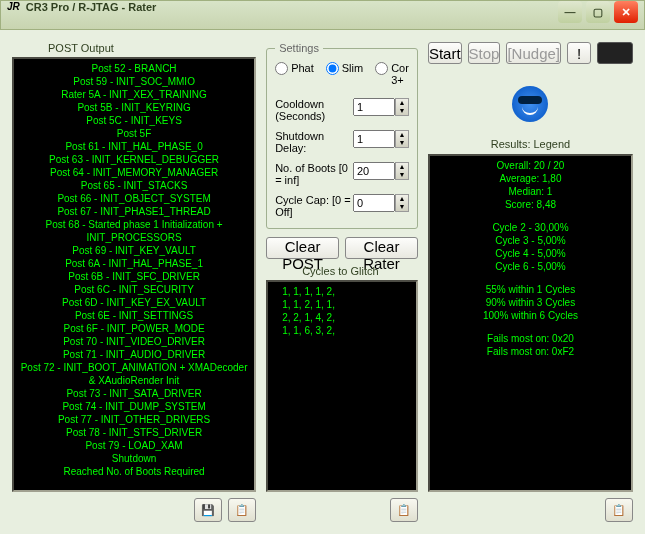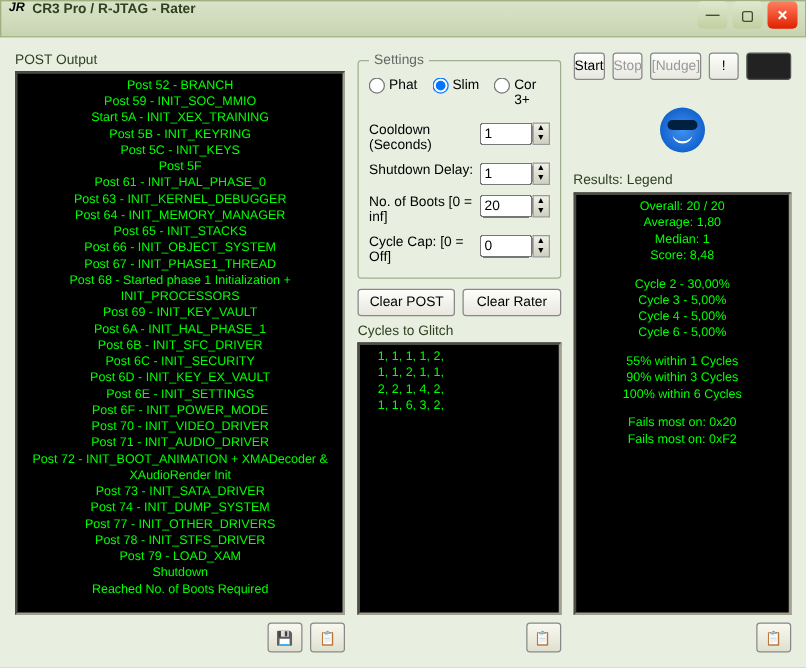--- a/index.html
+++ b/index.html
@@ -6,69 +6,69 @@
 body { font-family: Tahoma, sans-serif; font-size: 11px; background: #b8c8a0; overflow: hidden; }
 .titlebar { height: 30px; background: linear-gradient(#d8e4c8, #c8d4b0); display: flex; align-items: flex-start; padding: 0 6px; border: 1px solid #a0b080; }
 .titlebar .jr { font-weight: bold; font-style: italic; font-size: 10px; margin-right: 6px; }
 .titlebar .title { flex: 1; font-weight: bold; color: #304020; }
 .winbtn { width: 24px; height: 22px; margin-left: 4px; border-radius: 4px; display: flex; align-items: center; justify-content: center; font-weight: bold; color: #fff; cursor: pointer; }
 .min { background: linear-gradient(#e0e8d0, #c0d0a0); color: #405030; }
 .max { background: linear-gradient(#e0e8d0, #c0d0a0); color: #405030; }
 .close { background: linear-gradient(#ff8060, #e02000); }
 .body { background: #e8efe0; padding: 12px; height: calc(534px - 30px); display: flex; gap: 10px; }
 .left { width: 285px; display: flex; flex-direction: column; }
-.label { color: #304020; margin-bottom: 3px; }
+.label { color: #304020; margin-bottom: 3px; margin-left: 36px; }
 .blackbox { background: #000; border: 2px inset #a0a090; color: #00ff00; font-size: 10px; padding: 3px 5px; overflow: hidden; line-height: 13px; }
 .left .blackbox { flex: 1; text-align: center; }
 .bottombar { display: flex; justify-content: flex-end; gap: 6px; margin-top: 6px; }
 .iconbtn { width: 28px; height: 24px; border: 1px solid #888; background: linear-gradient(#f8f8f0, #e0e0d0); border-radius: 3px; display: flex; align-items: center; justify-content: center; cursor: pointer; }
 .mid { width: 175px; display: flex; flex-direction: column; }
 .right { flex: 1; display: flex; flex-direction: column; }
 .btnrow { display: flex; gap: 6px; margin-bottom: 12px; }
-.btn { flex: 1; height: 22px; border: 1px solid #888; background: linear-gradient(#fdfdfb, #e8e8e0); border-radius: 3px; font-size: 11px; cursor: pointer; }
+.btn { flex: 1; height: 22px; border: 1px solid #888; background: linear-gradient(#fdfdfb, #e8e8e0); border-radius: 3px; font-size: 15px; cursor: pointer; }
 .btn:disabled { color: #999; }
 .exclaim { width: 24px; flex: none; }
 .cam { width: 36px; height: 22px; background: #222; border-radius: 3px; border: 1px solid #555; }
 fieldset { border: 1px solid #a0b090; border-radius: 3px; padding: 8px 8px 10px 8px; margin-bottom: 8px; }
 legend { color: #666; padding: 0 4px; }
 .radios { display: flex; gap: 12px; margin-bottom: 12px; }
 .radios label { display: flex; align-items: flex-start; gap: 3px; }
 .srow { display: flex; justify-content: space-between; margin-bottom: 8px; }
 .srow input { width: 42px; height: 18px; font-size: 11px; text-align: left; padding-left: 2px; }
 .spinner { display: flex; }
 .spinup { width: 14px; height: 18px; background: linear-gradient(#f0f0e8, #d0d0c0); border: 1px solid #999; font-size: 7px; display:flex; flex-direction:column; }
 .spinup span { flex:1; text-align:center; line-height:8px; }
 .clearrow { display: flex; gap: 6px; margin-bottom: 6px; }
 .clearrow .btn { flex: 1; }
 .mid .blackbox { flex: 1; padding-left: 14px; }
 .smiley { width: 36px; height: 36px; background: radial-gradient(#4090f0, #0050c0); border-radius: 50%; margin: 10px auto 16px auto; position: relative; }
 .smiley::before { content: ""; position:absolute; top:10px; left:6px; width:24px; height:8px; background:#002040; border-radius:4px; }
 .smiley::after { content: ""; position:absolute; bottom:7px; left:10px; width:16px; height:6px; border-bottom:2px solid #fff; border-radius:0 0 10px 10px; }
-.reshead { color: #304020; margin-bottom: 4px; }
+.reshead { color: #304020; text-align: center; margin-bottom: 4px; }
 .right .blackbox { flex: 1; text-align: center; }
 .blk { margin-bottom: 10px; }
 </style>
 </head>
 <body>
 
 <div class="titlebar">
   <span class="jr">JR</span>
   <span class="title">CR3 Pro / R-JTAG - Rater</span>
   <div class="winbtn min">—</div>
   <div class="winbtn max">▢</div>
   <div class="winbtn close">✕</div>
 </div>
 
 <div class="body">
   <div class="left">
     <div class="label">POST Output</div>
     <div class="blackbox" id="postbox">
         <div>Post 52 - BRANCH</div>
         <div>Post 59 - INIT_SOC_MMIO</div>
-        <div>Start 5A - INIT_XEX_TRAINING</div>
+        <div>Rater 5A - INIT_XEX_TRAINING</div>
         <div>Post 5B - INIT_KEYRING</div>
         <div>Post 5C - INIT_KEYS</div>
         <div>Post 5F</div>
         <div>Post 61 - INIT_HAL_PHASE_0</div>
         <div>Post 63 - INIT_KERNEL_DEBUGGER</div>
         <div>Post 64 - INIT_MEMORY_MANAGER</div>
         <div>Post 65 - INIT_STACKS</div>
         <div>Post 66 - INIT_OBJECT_SYSTEM</div>
         <div>Post 67 - INIT_PHASE1_THREAD</div>
         <div>Post 68 - Started phase 1 Initialization + INIT_PROCESSORS</div>

